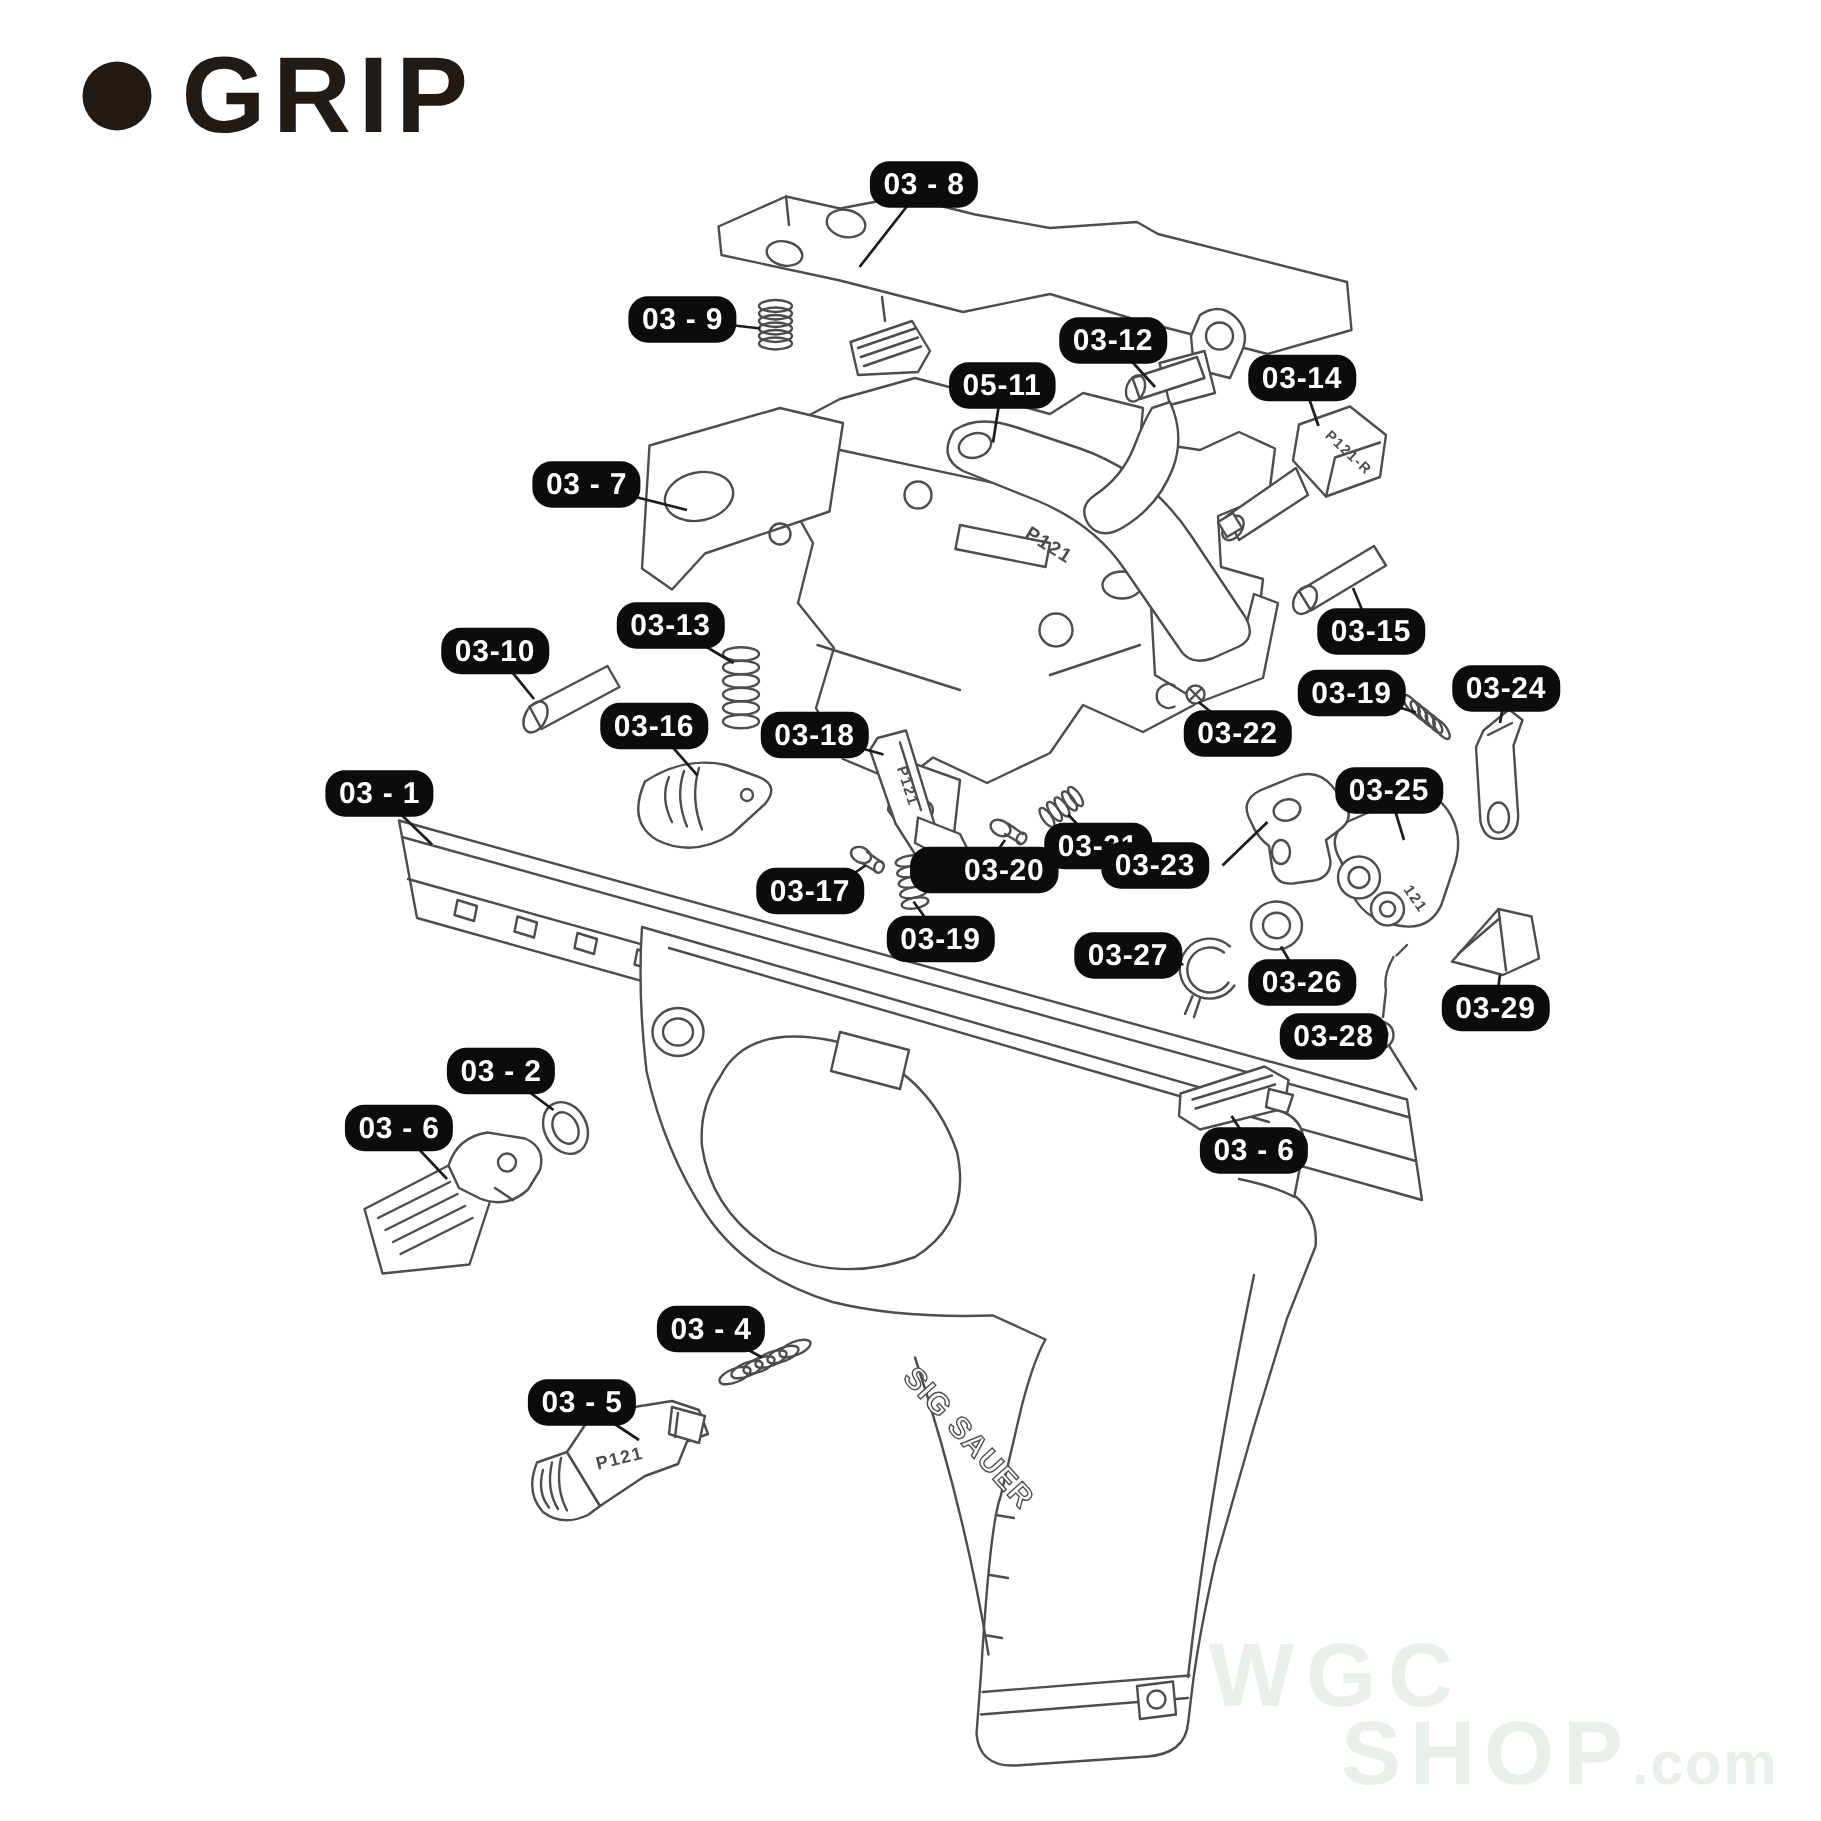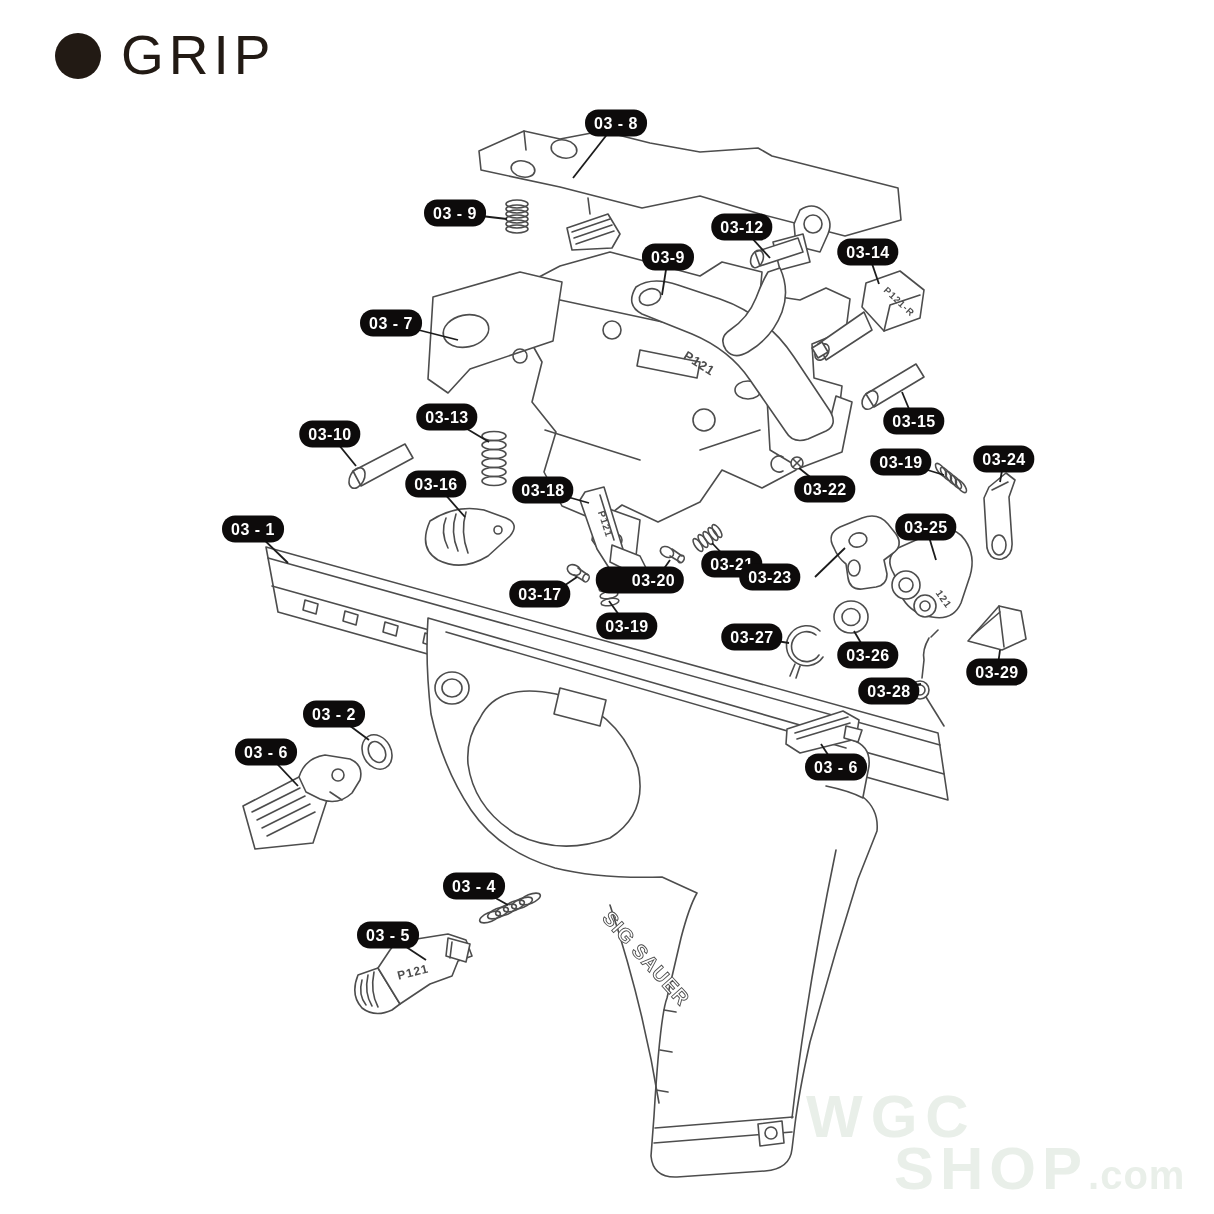--- a/index.html
+++ b/index.html
@@ -1,39 +1,39 @@
 <!DOCTYPE html>
 <html style="--background: #ffffff; --line: #4d4d4d; --leader: #1c1c1c; --label_bg: #0d0b0b; --label_text: #ffffff; --watermark: #e9efe9; --title: #221a14;"><head>
 <meta charset="utf-8">
 <style>
   html,body{margin:0;padding:0;background:#ffffff;}
   .stage{position:relative;width:1214px;height:1214px;background:var(--background,#fff);
          font-family:"Liberation Sans",sans-serif;overflow:hidden;}
   
   .title-row{position:absolute;left:55px;top:28px;display:flex;align-items:center;gap:20px;z-index:4;}
   .bullet{width:46px;height:46px;border-radius:50%;background:var(--title,#221a14);}
-  .title-text{font-size:55px;font-weight:normal;letter-spacing:5px;color:var(--title,#221a14);line-height:1;}
+  .title-text{font-size:72px;font-weight:bold;letter-spacing:5px;color:var(--title,#221a14);line-height:1;}
   
   .watermark{position:absolute;color:var(--watermark,#e9efe9);font-weight:bold;z-index:0;white-space:nowrap;}
   .wm1{left:806px;top:1082px;font-size:60px;letter-spacing:8px;}
   .wm2{left:894px;top:1134px;font-size:60px;letter-spacing:6px;}
   .wm2 .com{font-size:40px;letter-spacing:1px;}
   
   #art{position:absolute;left:0;top:0;z-index:1;}
   #art path,#art ellipse,#art circle,#art line,#art polyline,#art rect{
       stroke:var(--line,#4d4d4d);stroke-width:1.6;fill:none;stroke-linejoin:round;stroke-linecap:round;}
   #art .f{fill:#ffffff;}
   #art text.marking{stroke:none;fill:var(--line,#4d4d4d);font-family:"Liberation Sans",sans-serif;font-weight:bold;letter-spacing:1px;}
   #art text.marking.outline{fill:#ffffff;stroke:var(--line,#4d4d4d);stroke-width:0.9;}
   #leader-lines{position:absolute;left:0;top:0;z-index:2;}
   #leader-lines line{stroke:var(--leader,#1c1c1c);stroke-width:1.8;}
   
   #label-layer{position:absolute;left:0;top:0;width:100%;height:100%;z-index:3;pointer-events:none;}
   .part-label{position:absolute;transform:translate(-50%,-50%);background:var(--label_bg,#0d0b0b);
-      color:var(--label_text,#fff);font-weight:bold;font-size:16px;line-height:1;
+      color:var(--label_text,#fff);font-weight:bold;font-size:20px;line-height:1;
       padding:6px 9px 5px 9px;border-radius:13px;letter-spacing:0.5px;white-space:nowrap;}
 </style>
 </head>
 <body>
 
 <div class="stage">
 
   <div class="watermark wm1">WGC</div>
   <div class="watermark wm2"><span>SHOP</span><span class="com">.com</span></div>
 
@@ -338,37 +338,37 @@
       <line x1="334" y1="714" x2="369" y2="740"></line>
       <line x1="266" y1="752" x2="298" y2="786"></line>
       <line x1="836" y1="767" x2="821" y2="744"></line>
       <line x1="474" y1="886" x2="508" y2="905"></line>
       <line x1="388" y1="935" x2="426" y2="960"></line>
     </svg>
 
   <div id="label-layer">
       <div class="part-label" style="left: 616px; top: 123px;">03 - 8</div>
       <div class="part-label" style="left: 455px; top: 213px;">03 - 9</div>
-      <div class="part-label" style="left: 668px; top: 257px;">03-9</div>
+      <div class="part-label" style="left: 668px; top: 257px;">05-11</div>
       <div class="part-label" style="left: 742px; top: 227px;">03-12</div>
       <div class="part-label" style="left: 868px; top: 252px;">03-14</div>
       <div class="part-label" style="left: 391px; top: 323px;">03 - 7</div>
       <div class="part-label" style="left: 914px; top: 421px; text-align: right;">03-15</div>
       <div class="part-label" style="left: 330px; top: 434px;">03-10</div>
       <div class="part-label" style="left: 447px; top: 417px;">03-13</div>
       <div class="part-label" style="left: 436px; top: 484px;">03-16</div>
       <div class="part-label" style="left: 543px; top: 490px;">03-18</div>
       <div class="part-label" style="left: 901px; top: 462px;">03-19</div>
       <div class="part-label" style="left: 1004px; top: 459px;">03-24</div>
       <div class="part-label" style="left: 825px; top: 489px;">03-22</div>
       <div class="part-label" style="left: 926px; top: 527px;">03-25</div>
       <div class="part-label" style="left: 253px; top: 529px;">03 - 1</div>
       <div class="part-label" style="left: 732px; top: 564px;">03-21</div>
       <div class="part-label" style="left: 770px; top: 577px; text-align: right;">03-23</div>
-      <div class="part-label" style="left: 640px; top: 580px; padding-left: 36px;">03-20</div>
+      <div class="part-label" style="left: 656px; top: 580px; padding-left: 36px;">03-20</div>
       <div class="part-label" style="left: 540px; top: 594px;">03-17</div>
       <div class="part-label" style="left: 627px; top: 626px;">03-19</div>
       <div class="part-label" style="left: 752px; top: 637px;">03-27</div>
       <div class="part-label" style="left: 868px; top: 655px;">03-26</div>
       <div class="part-label" style="left: 997px; top: 672px;">03-29</div>
       <div class="part-label" style="left: 877px; top: 691px; margin-left: 12px;">03-28</div>
       <div class="part-label" style="left: 334px; top: 714px;">03 - 2</div>
       <div class="part-label" style="left: 266px; top: 752px;">03 - 6</div>
       <div class="part-label" style="left: 836px; top: 767px;">03 - 6</div>
       <div class="part-label" style="left: 474px; top: 886px;">03 - 4</div>

